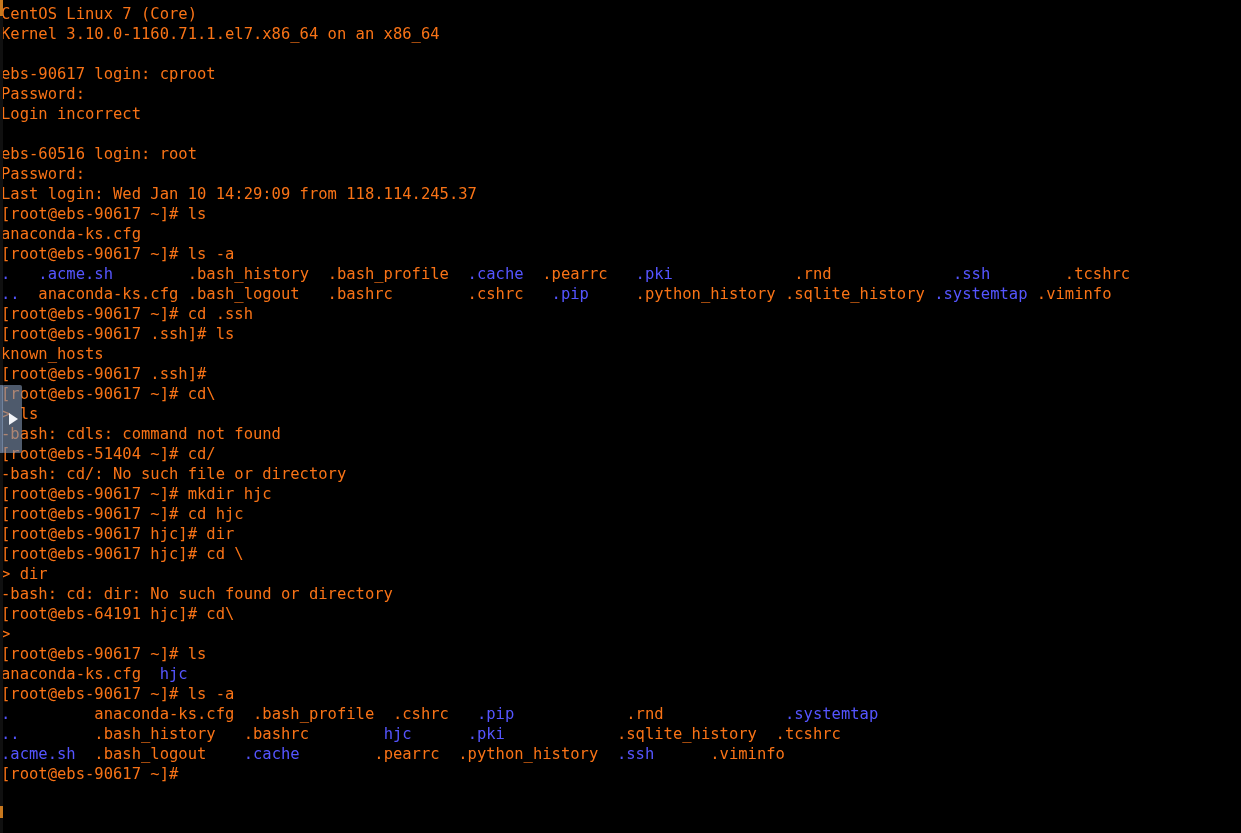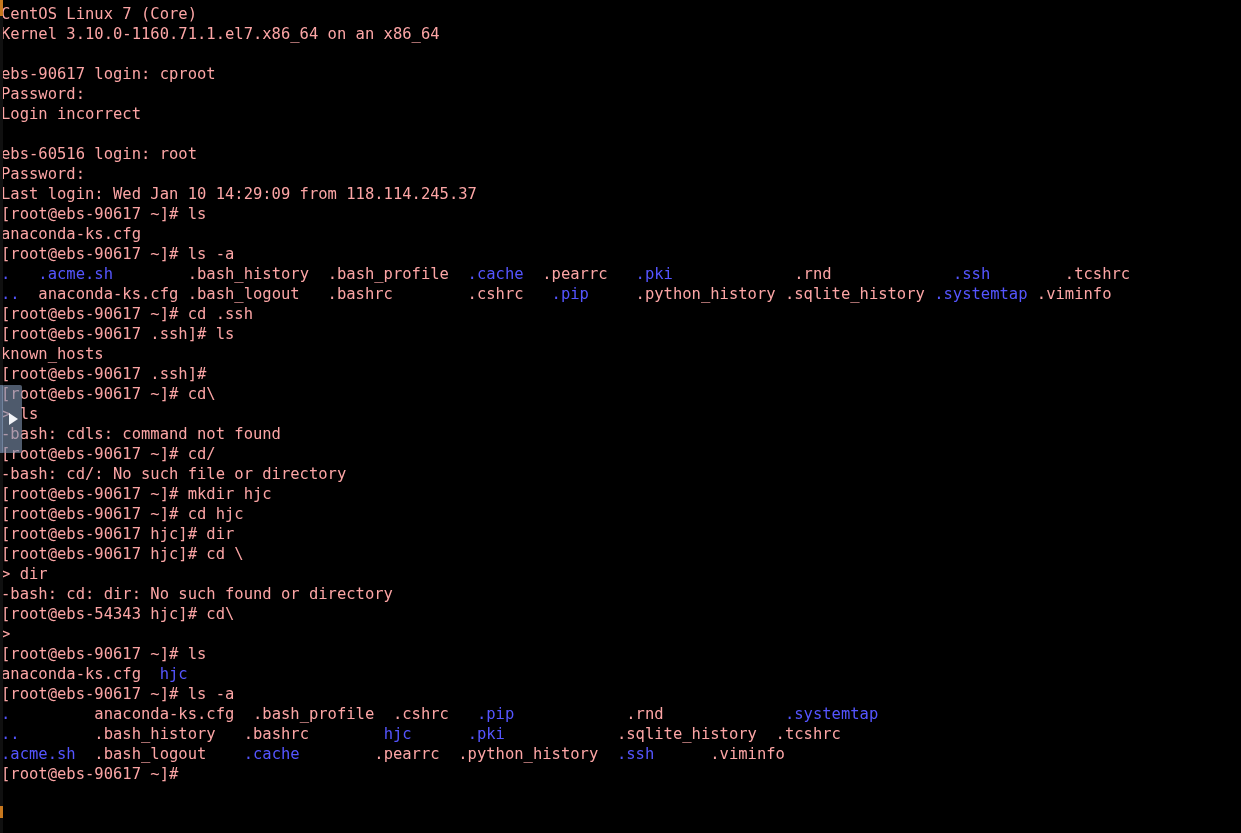--- a/index.html
+++ b/index.html
@@ -34,21 +34,21 @@
     font-size: 15.5px;
     letter-spacing: 0px;
     color: #d0d0d0;
     white-space: pre;
     font-family: "DejaVu Sans Mono", "Liberation Mono", monospace;
   }
   .line.blank { color: transparent; }
 
   
   .seg { white-space: pre; }
-  .c-default { color: #fca5a5; }
+  .c-default { color: #f97316; }
   .c-dir     { color: #5555ff; }
 
   
   #scroll-strip {
     position: absolute;
     left: 0;
     top: 0;
     width: 3px;
     height: 833px;
     background: #101010;
@@ -122,29 +122,29 @@
       <div class="line"><span class="seg c-default">[root@ebs-90617 ~]# ls -a</span></div>
       <div class="line"><span class="seg c-dir">.</span><span class="seg c-default">   </span><span class="seg c-dir">.acme.sh</span><span class="seg c-default">        .bash_history  .bash_profile  </span><span class="seg c-dir">.cache</span><span class="seg c-default">  .pearrc   </span><span class="seg c-dir">.pki</span><span class="seg c-default">             .rnd             </span><span class="seg c-dir">.ssh</span><span class="seg c-default">        .tcshrc</span></div>
       <div class="line"><span class="seg c-dir">..</span><span class="seg c-default">  anaconda-ks.cfg .bash_logout   .bashrc        .cshrc   </span><span class="seg c-dir">.pip</span><span class="seg c-default">     .python_history .sqlite_history </span><span class="seg c-dir">.systemtap</span><span class="seg c-default"> .viminfo</span></div>
       <div class="line"><span class="seg c-default">[root@ebs-90617 ~]# cd .ssh</span></div>
       <div class="line"><span class="seg c-default">[root@ebs-90617 .ssh]# ls</span></div>
       <div class="line"><span class="seg c-default">known_hosts</span></div>
       <div class="line"><span class="seg c-default">[root@ebs-90617 .ssh]#</span></div>
       <div class="line"><span class="seg c-default">[root@ebs-90617 ~]# cd\</span></div>
       <div class="line"><span class="seg c-default">&gt; ls</span></div>
       <div class="line"><span class="seg c-default">-bash: cdls: command not found</span></div>
-      <div class="line"><span class="seg c-default">[root@ebs-90617 ~]# cd/</span></div>
+      <div class="line"><span class="seg c-default">[root@ebs-51404 ~]# cd/</span></div>
       <div class="line"><span class="seg c-default">-bash: cd/: No such file or directory</span></div>
       <div class="line"><span class="seg c-default">[root@ebs-90617 ~]# mkdir hjc</span></div>
       <div class="line"><span class="seg c-default">[root@ebs-90617 ~]# cd hjc</span></div>
       <div class="line"><span class="seg c-default">[root@ebs-90617 hjc]# dir</span></div>
       <div class="line"><span class="seg c-default">[root@ebs-90617 hjc]# cd \</span></div>
       <div class="line"><span class="seg c-default">&gt; dir</span></div>
       <div class="line"><span class="seg c-default">-bash: cd: dir: No such found or directory</span></div>
-      <div class="line"><span class="seg c-default">[root@ebs-54343 hjc]# cd\</span></div>
+      <div class="line"><span class="seg c-default">[root@ebs-64191 hjc]# cd\</span></div>
       <div class="line"><span class="seg c-default">&gt;</span></div>
       <div class="line"><span class="seg c-default">[root@ebs-90617 ~]# ls</span></div>
       <div class="line"><span class="seg c-default">anaconda-ks.cfg  </span><span class="seg c-dir">hjc</span></div>
       <div class="line"><span class="seg c-default">[root@ebs-90617 ~]# ls -a</span></div>
       <div class="line"><span class="seg c-dir">.</span><span class="seg c-default">         anaconda-ks.cfg  .bash_profile  .cshrc   </span><span class="seg c-dir">.pip</span><span class="seg c-default">            .rnd             </span><span class="seg c-dir">.systemtap</span></div>
       <div class="line"><span class="seg c-dir">..</span><span class="seg c-default">        .bash_history   .bashrc        </span><span class="seg c-dir">hjc</span><span class="seg c-default">      </span><span class="seg c-dir">.pki</span><span class="seg c-default">            .sqlite_history  .tcshrc</span></div>
       <div class="line"><span class="seg c-dir">.acme.sh</span><span class="seg c-default">  .bash_logout    </span><span class="seg c-dir">.cache</span><span class="seg c-default">        .pearrc  .python_history  </span><span class="seg c-dir">.ssh</span><span class="seg c-default">      .viminfo</span></div>
       <div class="line"><span class="seg c-default">[root@ebs-90617 ~]#</span></div>
     </div>
 </div>

